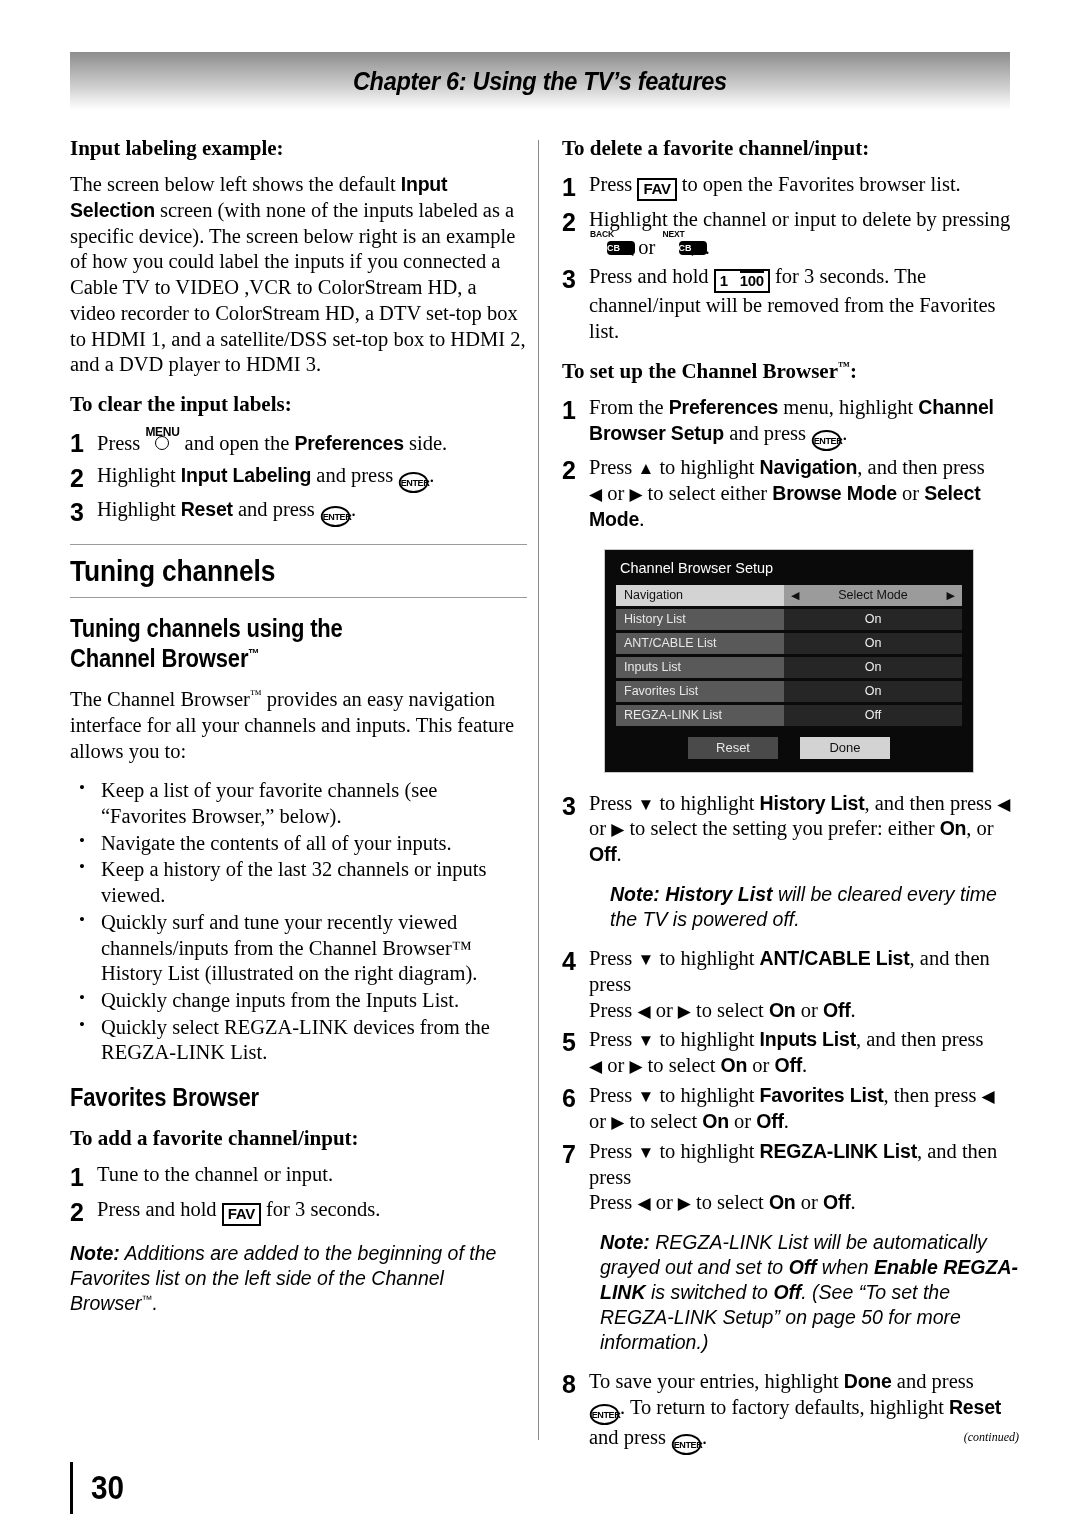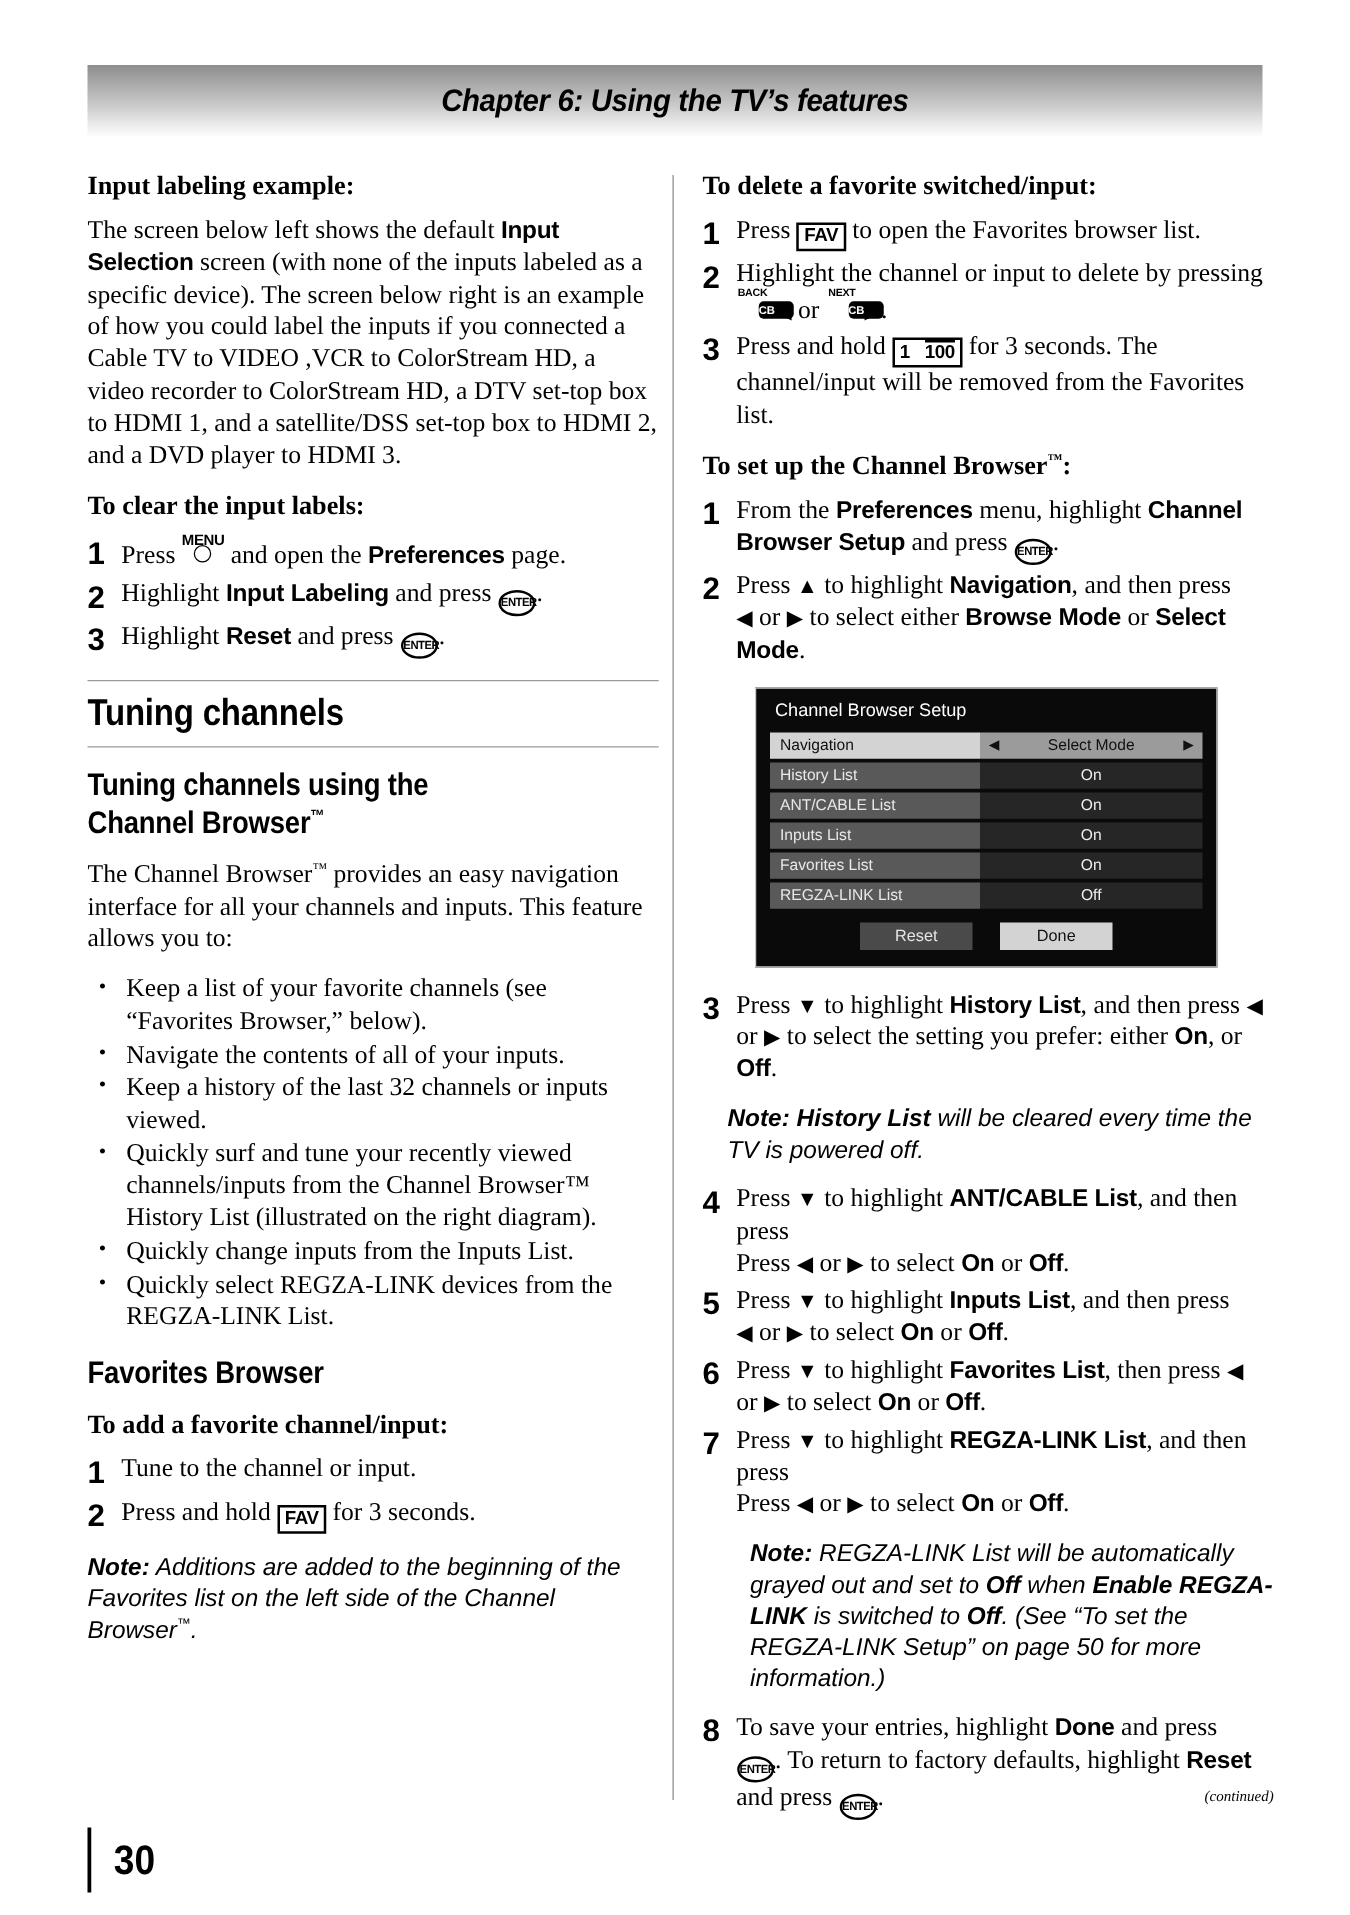--- a/index.html
+++ b/index.html
@@ -181,21 +181,21 @@
 <div class="col col-left">
 
   <h3 class="sub">Input labeling example:</h3>
 
   <p class="body"><span>The screen below left shows the default </span><b class="s">Input Selection</b><span> screen (with none of the inputs labeled as a specific device). The screen below right is an example of how you could label the inputs if you connected a Cable TV to VIDEO ,VCR to ColorStream HD, a video recorder to ColorStream HD, a DTV set-top box to HDMI 1, and a satellite/DSS set-top box to HDMI 2, and a DVD player to HDMI 3.</span></p>
 
   <h3 class="sub">To clear the input labels:</h3>
 
   <div class="step">
     <div class="num">1</div>
-    <div class="txt"><span>Press </span><span class="key-menu"><span class="lbl">MENU</span><span class="dot"></span></span><span> and open the </span><b class="s">Preferences</b><span> page.</span></div>
+    <div class="txt"><span>Press </span><span class="key-menu"><span class="lbl">MENU</span><span class="dot"></span></span><span> and open the </span><b class="s">Preferences</b><span> side.</span></div>
   </div>
 
   <div class="step">
     <div class="num">2</div>
     <div class="txt"><span>Highlight </span><b class="s">Input Labeling</b><span> and press </span><span class="key-enter">ENTER</span><span>.</span></div>
   </div>
 
   <div class="step">
     <div class="num">3</div>
     <div class="txt"><span>Highlight </span><b class="s">Reset</b><span> and press </span><span class="key-enter">ENTER</span><span>.</span></div>
@@ -231,21 +231,21 @@
   <div class="step">
     <div class="num">2</div>
     <div class="txt"><span>Press and hold </span><span class="key-box">FAV</span><span> for 3 seconds.</span></div>
   </div>
 
   <p class="note"><b>Note:</b><span> Additions are added to the beginning of the Favorites list on the left side of the Channel Browser</span><sup style="font-size:11px">™</sup><span>.</span></p>
 </div>
 
 <div class="col col-right">
 
-  <h3 class="sub">To delete a favorite switched/input:</h3>
+  <h3 class="sub">To delete a favorite channel/input:</h3>
 
   <div class="step">
     <div class="num">1</div>
     <div class="txt"><span>Press </span><span class="key-box">FAV</span><span> to open the Favorites browser list.</span></div>
   </div>
 
   <div class="step">
     <div class="num">2</div>
     <div class="txt"><span>Highlight the channel or input to delete by pressing </span><span class="key-cb"><span class="lbl">BACK</span><span class="pill">CB</span></span> <span class="arrow">◀</span><span> or </span><span class="key-cb"><span class="lbl">NEXT</span><span class="pill">CB</span></span> <span class="arrow">▶</span><span>.</span></div>
   </div>
@@ -308,21 +308,21 @@
       <div class="osd-btn dark">Reset</div>
       <div class="osd-btn light">Done</div>
     </div>
   </div>
 
   <div class="step">
     <div class="num">3</div>
     <div class="txt"><span>Press </span><span class="arrow">▼</span><span> to highlight </span><b class="s">History List</b><span>, and then press </span><span class="arrow">◀</span><br><span> or </span><span class="arrow">▶</span><span> to select the setting you prefer: either </span><b class="s">On</b><span>, or </span><b class="s">Off</b><span>.</span></div>
   </div>
 
-  <p class="note" style="margin-left:20px"><b>Note: History List</b><span> will be cleared every time the TV is powered off.</span></p>
+  <p class="note" style="margin-left:48px"><b>Note: History List</b><span> will be cleared every time the TV is powered off.</span></p>
 
   <div class="step">
     <div class="num">4</div>
     <div class="txt"><span>Press </span><span class="arrow">▼</span><span> to highlight </span><b class="s">ANT/CABLE List</b><span>, and then press </span><br><span>Press </span><span class="arrow">◀</span><span> or </span><span class="arrow">▶</span><span> to select </span><b class="s">On</b><span> or </span><b class="s">Off</b><span>.</span></div>
   </div>
 
   <div class="step">
     <div class="num">5</div>
     <div class="txt"><span>Press </span><span class="arrow">▼</span><span> to highlight </span><b class="s">Inputs List</b><span>, and then press </span><br><span class="arrow">◀</span><span> or </span><span class="arrow">▶</span><span> to select </span><b class="s">On</b><span> or </span><b class="s">Off</b><span>.</span></div>
   </div>

